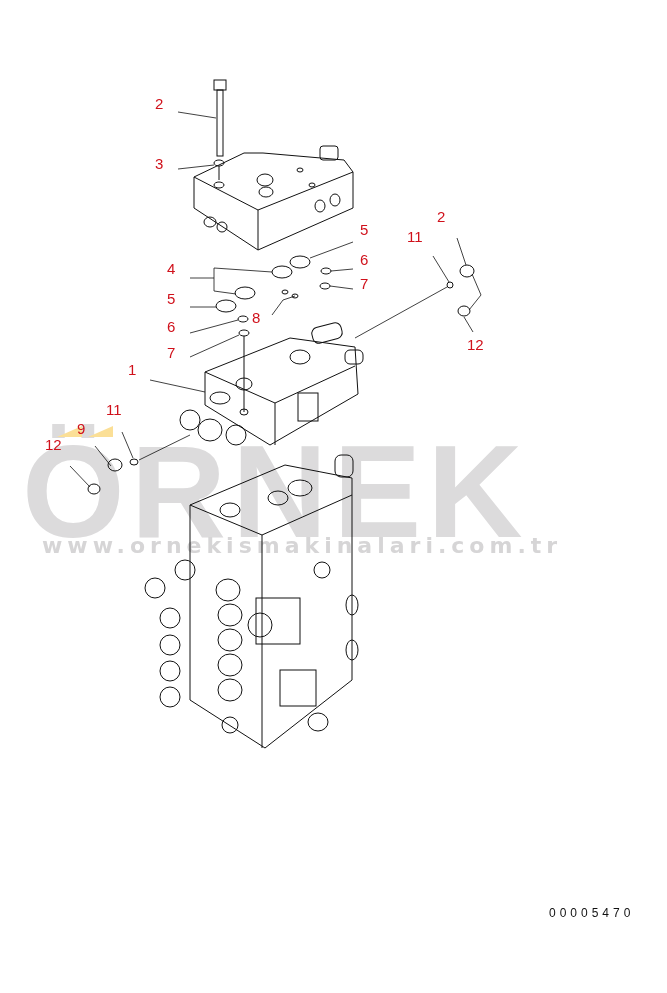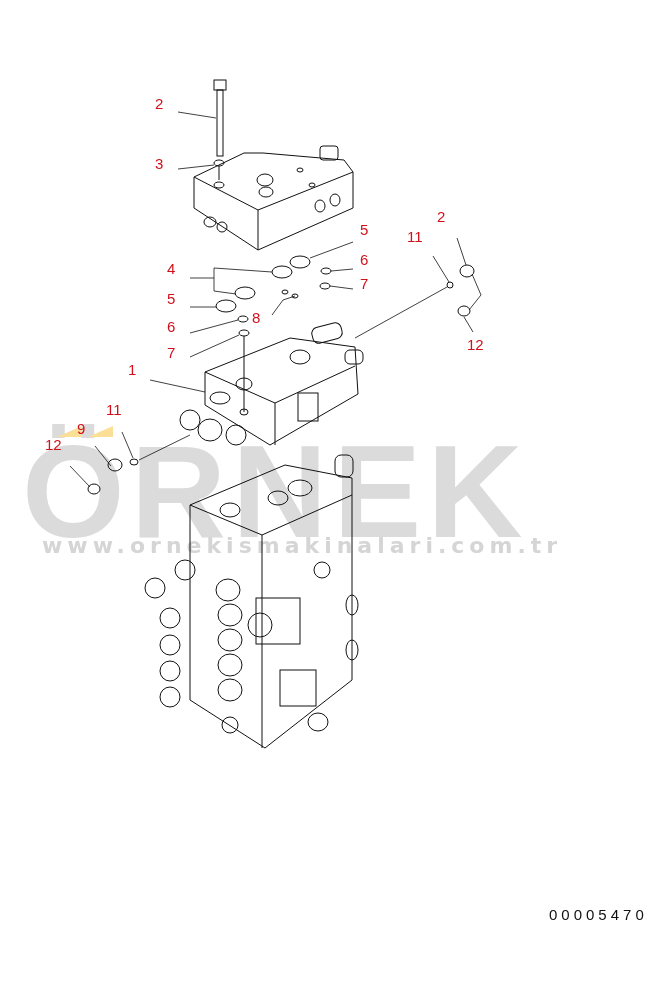--- a/index.html
+++ b/index.html
@@ -1,21 +1,21 @@
 <!DOCTYPE html>
 <html><head>
 <meta charset="utf-8">
 <style>
   html,body{margin:0;padding:0;background:#fff;}
   #stage{position:relative;width:667px;height:993px;overflow:hidden;background:#fff;font-family:"Liberation Sans",sans-serif;}
   svg{position:absolute;left:0;top:0;}
   .callout{position:absolute;color:#d0111b;font-size:15px;line-height:1;font-family:"Liberation Sans",sans-serif;}
   .wm-big{position:absolute;left:22px;top:426px;width:620px;font-size:132px;font-weight:bold;color:#dcdbdc;letter-spacing:6px;font-family:"Liberation Sans",sans-serif;line-height:1;}
   .wm-url{position:absolute;left:34px;top:535px;font-size:22px;font-weight:bold;color:#d6d5d6;letter-spacing:5px;font-family:"DejaVu Sans",sans-serif;line-height:1;margin-left:8px;}
-  .drawing-id{position:absolute;left:549px;top:906px;font-size:15px;letter-spacing:4px;color:#111;font-family:"Liberation Sans",sans-serif;}
+  .drawing-id{position:absolute;left:549px;top:906px;font-size:12px;letter-spacing:4px;color:#111;font-family:"Liberation Sans",sans-serif;}
 </style>
 </head>
 <body>
 
 <div id="stage">
 
   <div class="wm-big">ÖRNEK</div>
   <div class="wm-url">www.ornekismakinalari.com.tr</div>
 
   <svg width="667" height="993" viewBox="0 0 667 993" fill="none" stroke="#111" stroke-width="1">

